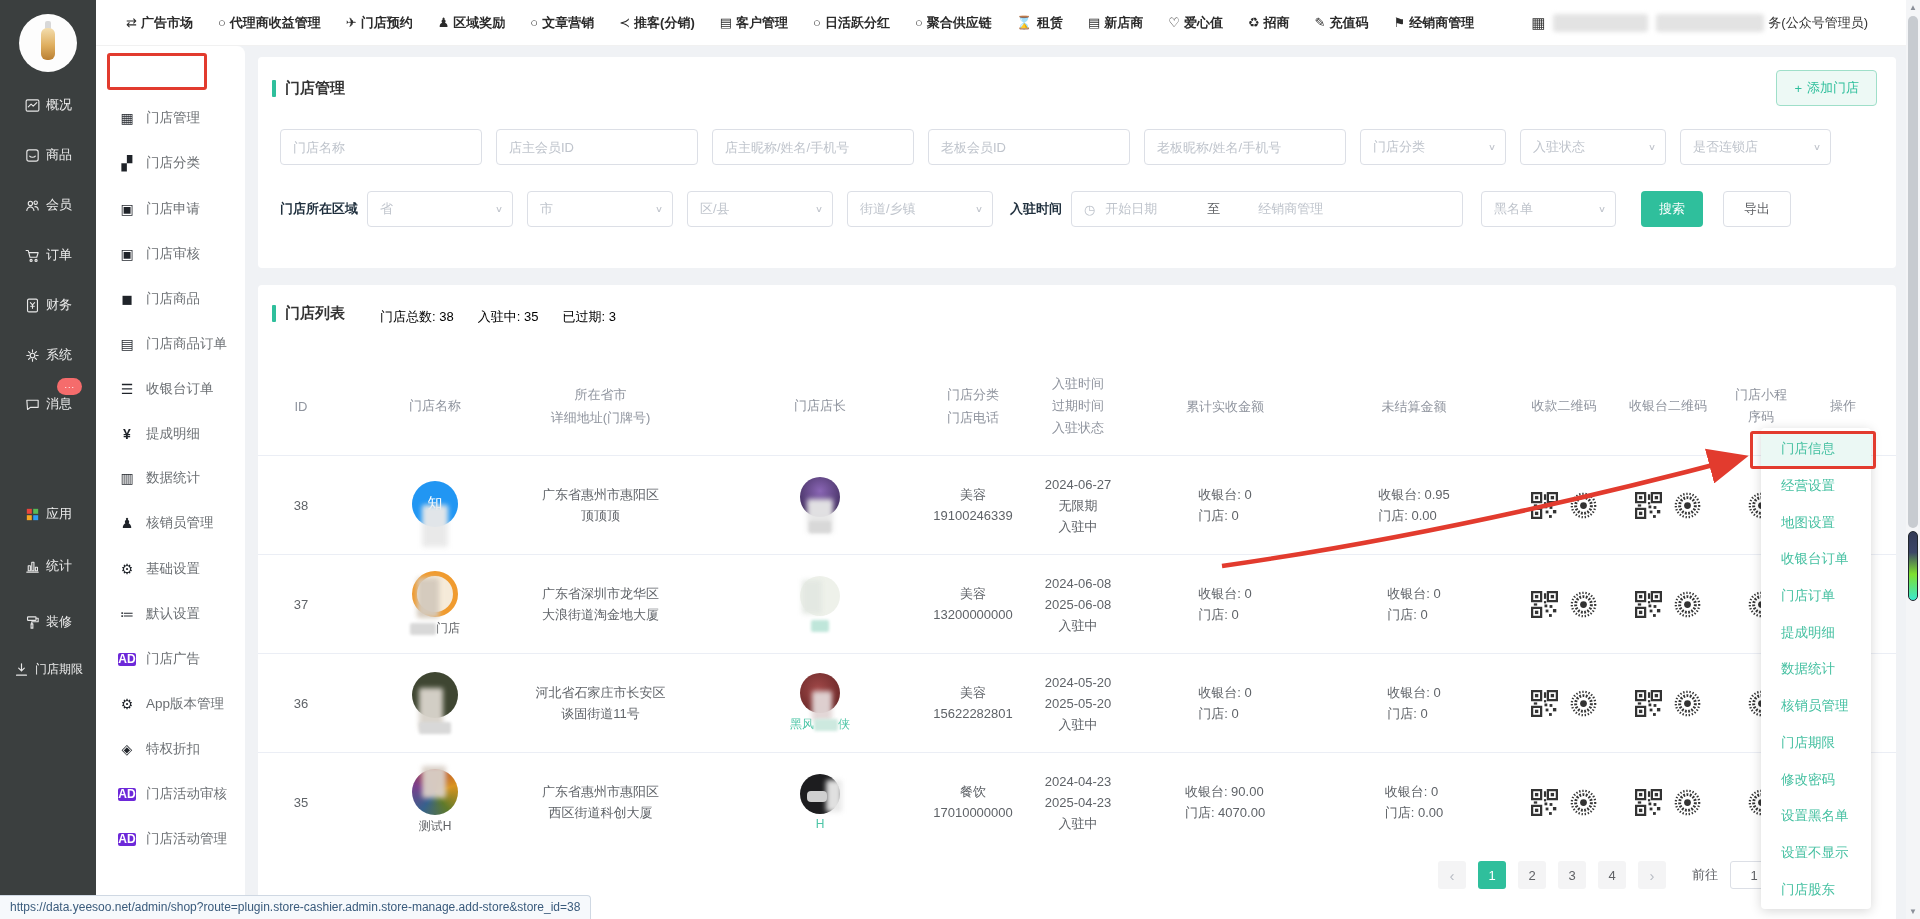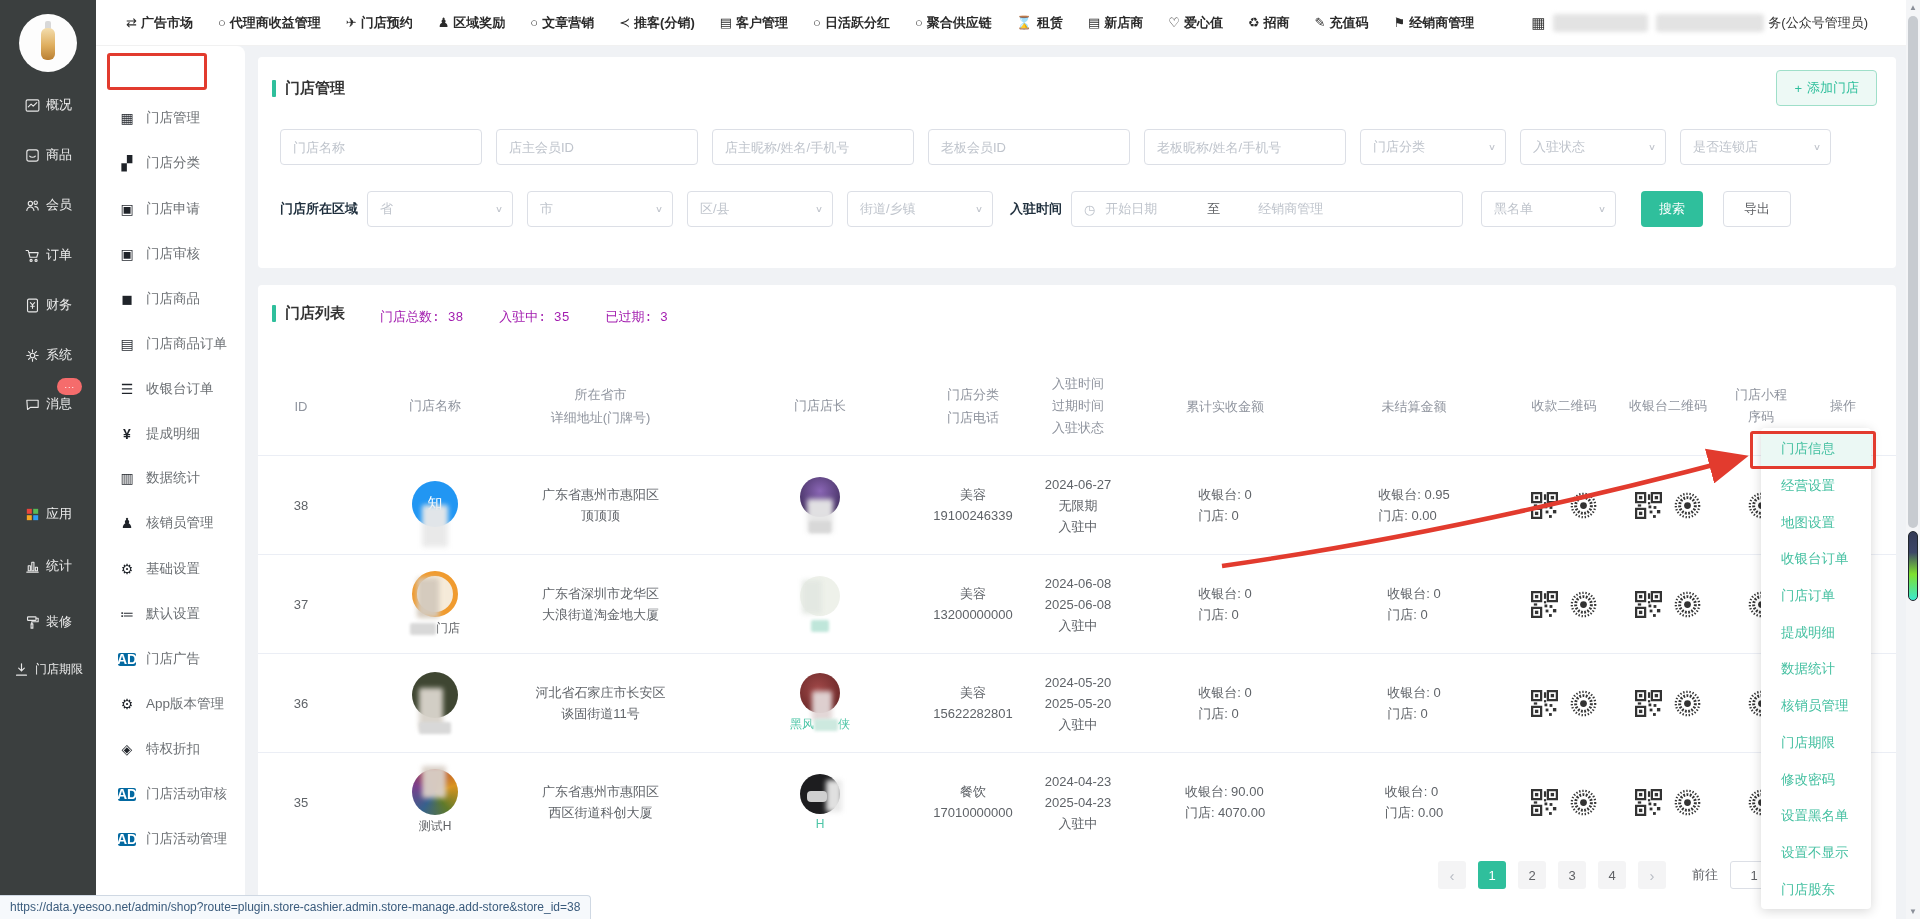--- a/index.html
+++ b/index.html
@@ -12,21 +12,21 @@
   .bottle { position:absolute; left:22px; top:14px; width:14px; height:32px; border-radius:6px; background:linear-gradient(180deg,#f3ddae,#dfae5e 55%,#b97f33); }
   .bottle-neck { position:absolute; left:26px; top:7px; width:6px; height:9px; background:#d8d8d8; border-radius:2px; }
   .rail-item { position:absolute; left:0; width:96px; height:34px; display:flex; align-items:center; justify-content:center; gap:5px; color:#ececec; font-size:13px; cursor:pointer; }
   .rail-item svg { width:17px; height:17px; stroke:#e8e8e8; stroke-width:1.6; fill:none; stroke-linecap:round; stroke-linejoin:round; }
   .badge { position:absolute; top:-9px; right:14px; background:#f56c6c; color:#fff; font-size:9px; line-height:9px; padding:3px 7px 5px; border-radius:9px; letter-spacing:1px; }
 
   
   .subnav { position:absolute; left:96px; top:46px; width:149px; height:873px; background:#fff; z-index:20; border-top-right-radius:8px; }
   .sn { position:absolute; left:0; width:149px; height:34px; display:flex; align-items:center; gap:10px; padding-left:22px; font-size:13.5px; color:#6b6f73; cursor:pointer; }
   .sn-ic { width:18px; text-align:center; color:#1f2329; font-size:14px; flex:0 0 18px; }
-  .adb { display:inline-flex; align-items:center; justify-content:center; width:18px; height:13px; background:#0369a1; color:#fff !important; font-size:14px; font-weight:bold; border-radius:2px; }
+  .adb { display:inline-flex; align-items:center; justify-content:center; width:18px; height:13px; background:#6d28d9; color:#fff !important; font-size:12px; font-weight:bold; border-radius:2px; }
 
   
   .topbar { position:absolute; left:96px; top:0; width:1824px; height:46px; background:#fff; border-bottom:1px solid #f1f1f1; z-index:25; display:flex; align-items:center; padding-left:30px; }
   .tn { display:flex; align-items:center; gap:4px; margin-right:25px; font-size:13px; font-weight:bold; color:#2b2b2b; cursor:pointer; white-space:nowrap; }
   .tn-ic { font-size:13px; font-weight:normal; }
   .top-right { position:absolute; right:52px; top:0; height:46px; display:flex; align-items:center; gap:8px; font-size:13px; color:#333; }
   .blurblock { display:inline-block; height:18px; background:#e3e3e3; filter:blur(2px); border-radius:3px; }
 
   
   .card { position:absolute; background:#fff; border-radius:4px; }
@@ -39,21 +39,21 @@
   .fin { position:absolute; height:36px; border:1px solid #dcdfe6; border-radius:4px; background:#fff; font-size:13px; color:#606266; padding:0 12px; width:202px; }
   .fin::placeholder { color:#bfc4cc; }
   .fsel { position:absolute; height:36px; border:1px solid #dcdfe6; border-radius:4px; background:#fff; display:flex; align-items:center; padding:0 12px; font-size:13px; color:#bfc4cc; cursor:pointer; }
   .fsel .chev { position:absolute; right:9px; color:#c0c4cc; font-size:11px; transform:scaleY(.8); }
   .flabel { position:absolute; font-size:13px; color:#1f2f3d; line-height:36px; white-space:nowrap; }
   .drange { position:absolute; height:36px; border:1px solid #dcdfe6; border-radius:4px; display:flex; align-items:center; font-size:13px; color:#bfc4cc; padding:0 12px; gap:10px; }
   .drange .to { color:#606266; flex:0 0 auto; margin:0 28px 0 40px; }
   .btn-search { position:absolute; width:62px; height:36px; background:#2fbf9c; color:#fff; border:none; border-radius:4px; font-size:13px; cursor:pointer; }
   .btn-export { position:absolute; width:68px; height:36px; background:#fff; color:#606266; border:1px solid #dcdfe6; border-radius:4px; font-size:13px; cursor:pointer; }
 
-  .stats { position:absolute; left:122px; top:23px; display:flex; gap:36px; font-size:13px; color:#a21caf;font-family:Liberation Mono, monospace; }
+  .stats { position:absolute; left:122px; top:23px; display:flex; gap:24px; font-size:13px; color:#000000; }
 
   
   .th, .td { position:absolute; display:flex; align-items:center; justify-content:center; text-align:center; }
   .pl { white-space:pre-line; }
   .thead { position:absolute; left:0; top:81px; width:1638px; height:80px; color:#8f949e; font-size:13px; }
   .trow { position:absolute; left:0; width:1638px; height:99px; border-top:1px solid #ebeef5; font-size:13px; color:#5f6368; }
   .c-id  { left:18px;  width:50px;  height:100%; }
   .c-name{ left:115px; width:124px; height:100%; flex-direction:column; justify-content:center; }
   .c-addr{ left:245px; width:195px; height:100%; line-height:21px; }
   .c-mgr { left:495px; width:134px; height:100%; flex-direction:column; justify-content:center; }

